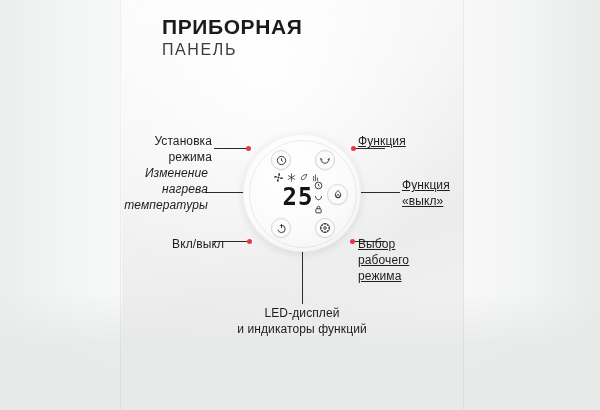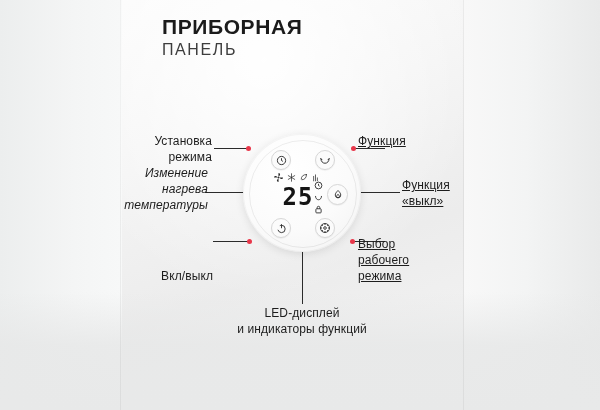--- a/index.html
+++ b/index.html
@@ -349,21 +349,21 @@
     <div>Изменение</div>
     <div>нагрева</div>
     <div>температуры</div>
   </div>
 
   <div class="label right" style="left:402px; top:178px; width:88px;">
     <div>Функция</div>
     <div>«выкл»</div>
   </div>
 
-  <div class="label left" style="left:137px; top:237px; width:76px;margin-top:32px;">
+  <div class="label left" style="left:148px; top:237px; width:76px;">
     <div>Вкл/выкл</div>
   </div>
 
   <div class="label center" style="left:222px; top:306px; width:160px;">
     <div>LED-дисплей</div>
     <div>и индикаторы функций</div>
   </div>
 
   <div class="label right" style="left:358px; top:237px; width:80px;">
     <div>Выбор</div>

